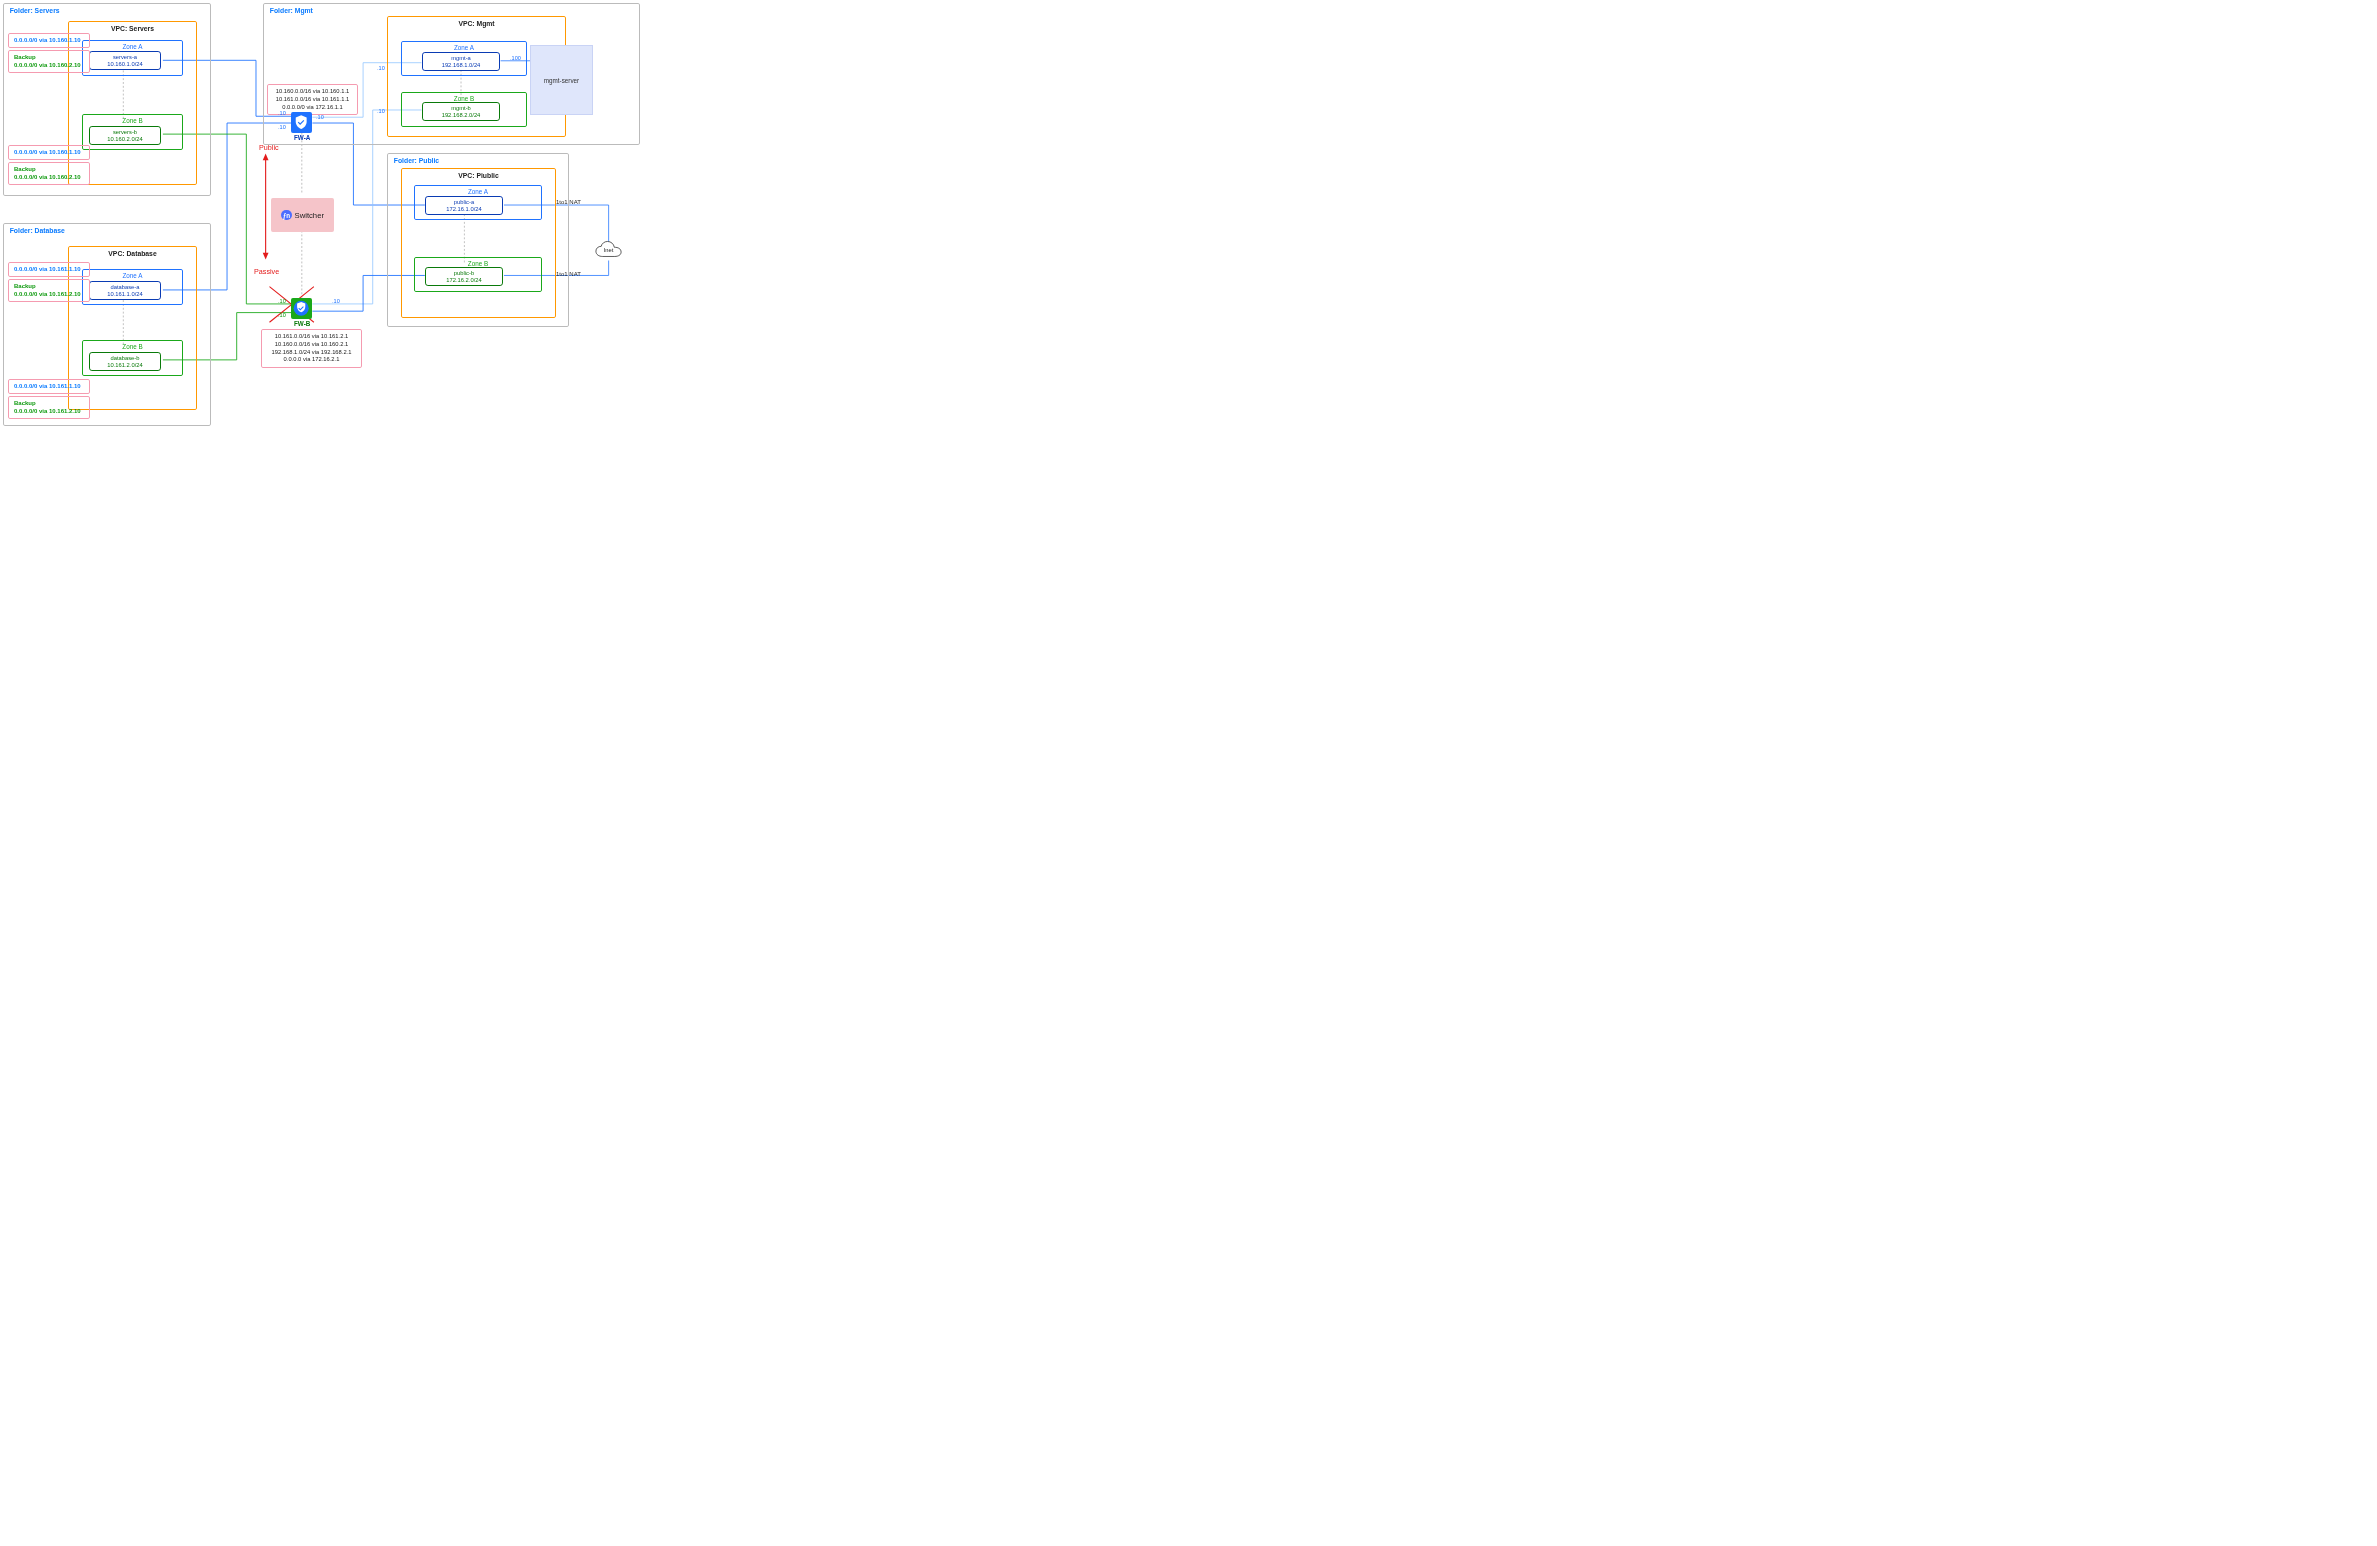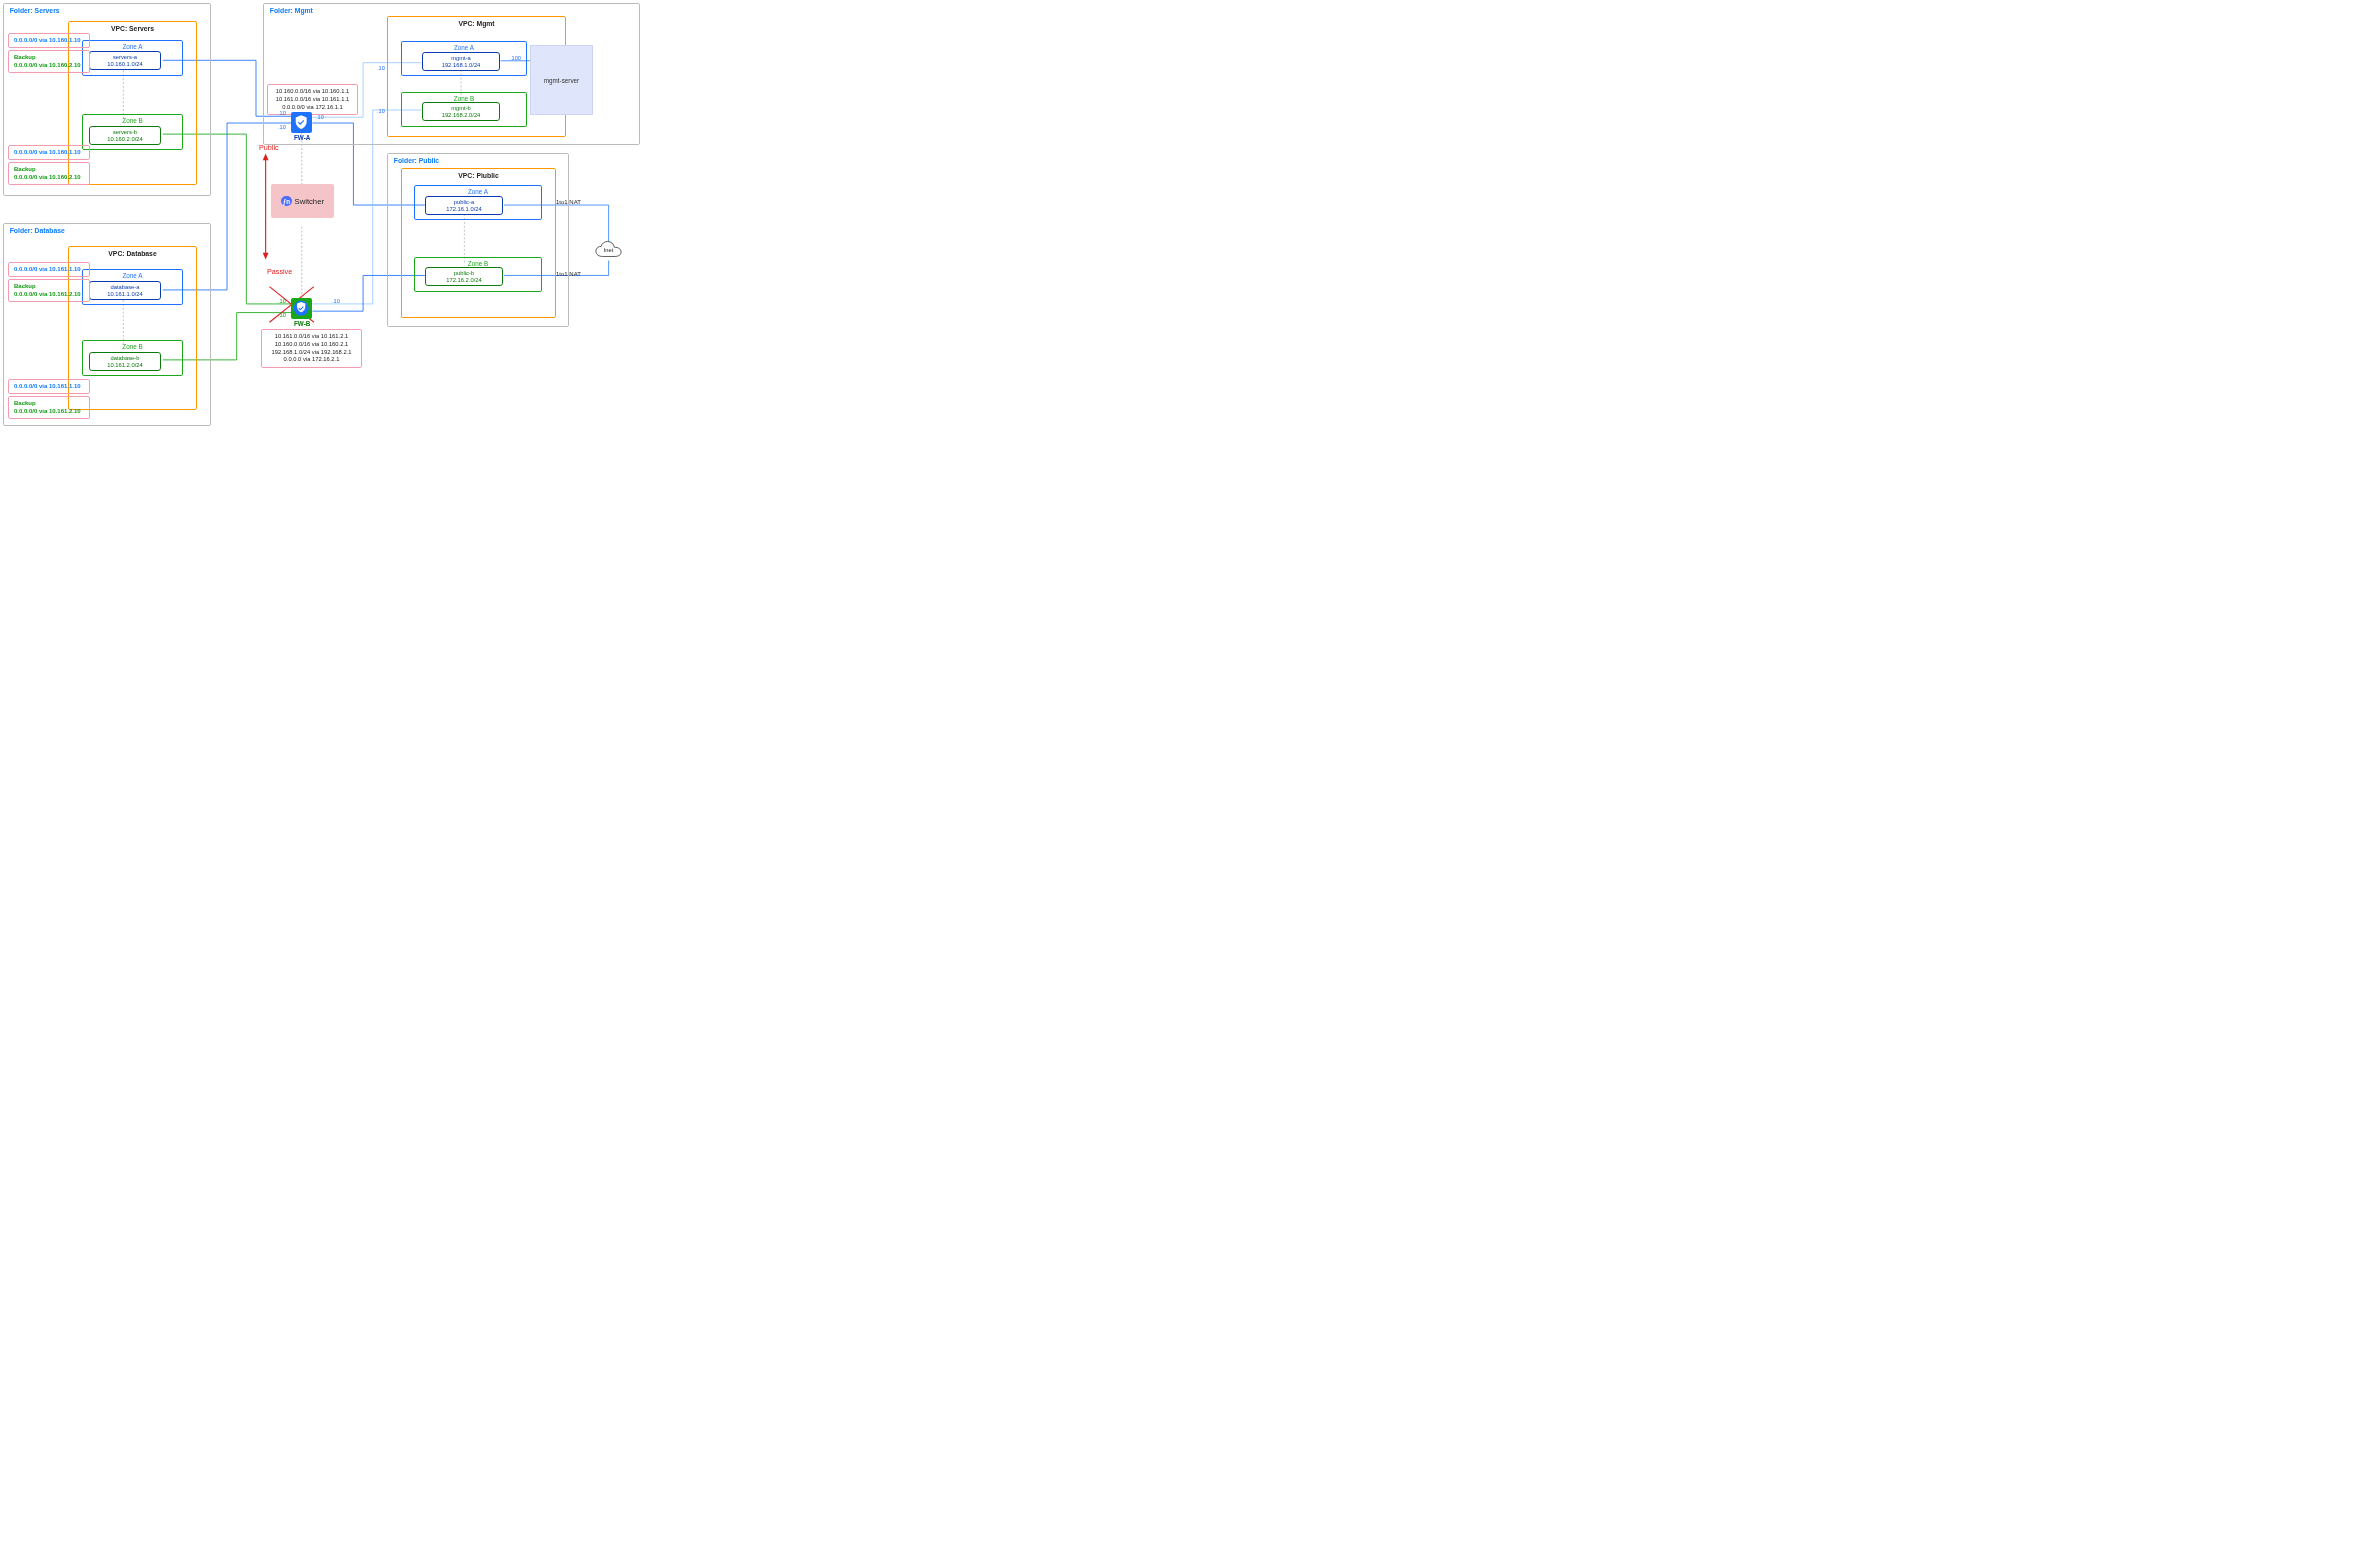--- a/index.html
+++ b/index.html
@@ -315,29 +315,29 @@
 <div class="status-label" style="left:259px; top:143px;">Public</div>
 
 <div class="fw-box green" style="left:291px; top:298px;">
   <svg viewBox="0 0 24 24">
     <circle cx="12" cy="12" r="11" fill="#1f72ff"></circle>
     <path fill="#fff" d="M12 3l6 2.3v4.5c0 3.8-2.6 7.1-6 8.3-3.4-1.2-6-4.5-6-8.3V5.3L12 3z"></path>
     <path fill="#1f72ff" d="M10.7 13.3l-1.9-1.9-1 1 2.9 2.9 5-5-1-1z"></path>
   </svg>
 </div>
 <div class="fw-label green" style="left:294px; top:320px;">FW-B</div>
-<div class="status-label" style="left:254px; top:267px;margin-left:13px;">Passive</div>
+<div class="status-label" style="left:254px; top:267px;">Passive</div>
 <div class="routebox small" style="left:261px; top:329px; width:101px;">
   <div class="rt-black">10.161.0.0/16 via 10.161.2.1</div>
   <div class="rt-black">10.160.0.0/16 via  10.160.2.1</div>
   <div class="rt-black">192.168.1.0/24 via 192.168.2.1</div>
   <div class="rt-black">0.0.0.0 via 172.16.2.1</div>
 </div>
 
-<div class="switcher" style="left:271px; top:184px;">
+<div class="switcher" style="left:271px; top:198px;">
   <span class="icon">ƒn</span>
   <span>Switcher</span>
 </div>
 
 <div class="cloud" style="left:593px; top:240px;">
   <svg viewBox="0 0 64 44" style="font-size:13px">
     <path d="M20 34c-8 0-14-4-14-11 0-6 5-10 11-10 1-6 7-10 13-10 7 0 13 5 14 12 8 0 14 3 14 10 0 6-6 9-13 9H20z" fill="#fff" stroke="#222" stroke-width="1.5"></path>
     <text x="32" y="24" text-anchor="middle" font-size="12" fill="#222">Inet</text>
   </svg>
 </div>

